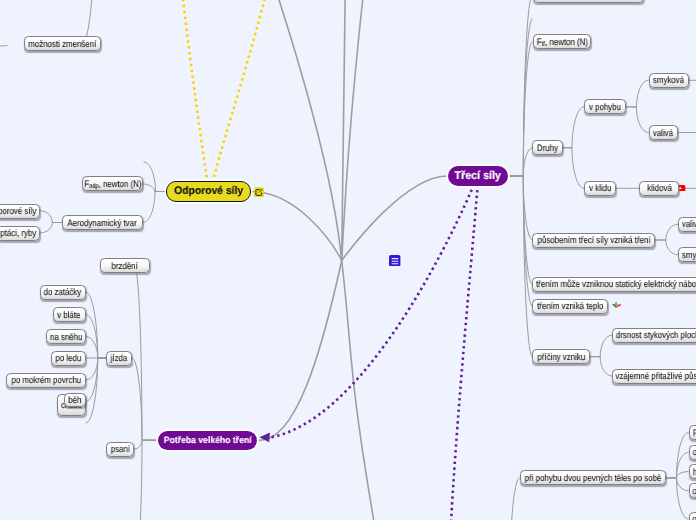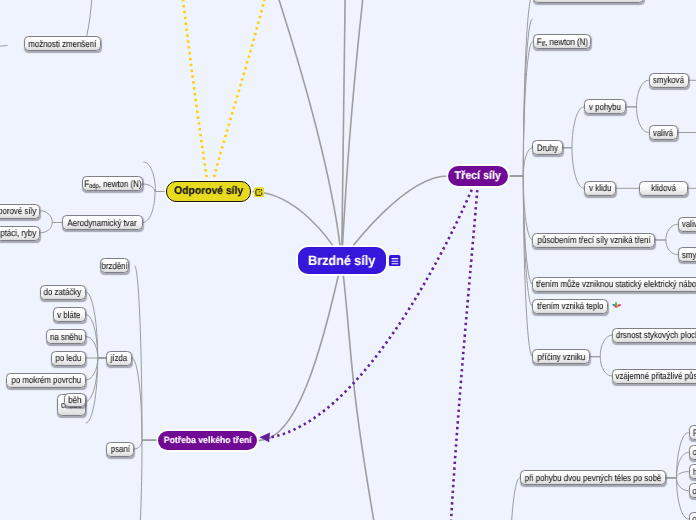--- a/index.html
+++ b/index.html
@@ -92,23 +92,20 @@
 </svg>
 <div class="node plain" style="left:82.3px;top:176.3px;width:60.4px;height:15.0px">
       <span class="lbl"><span>F</span><sub>odp</sub><span>, newton (N)</span></span>
     </div>
 <div class="node plain" style="left:532.7px;top:34.4px;width:58.6px;height:15.0px">
       <span class="lbl"><span>F</span><sub>tř</sub><span>, newton (N)</span></span>
     </div>
 <div class="node topic" style="left:165.5px;top:180.7px;width:85.5px;height:21.3px;font-size:11.0px;background:#e8da1e;border:1.6px solid #141414;color:#141414;box-shadow:0 0 0 1.4px #ffffff;">
       <span class="lbl">Odporové síly</span>
     </div>
-<div class="node topic" style="left:297.6px;top:246.9px;width:88.3px;height:27.2px;font-size:13.4px;background:#3517db;color:#fff;">
-      <span class="lbl">Brzdné síly</span>
-    </div>
 <div class="node topic" style="left:447.8px;top:165.6px;width:60.2px;height:20.6px;font-size:11.4px;background:#700a95;color:#fff;">
       <span class="lbl">Třecí síly</span>
     </div>
 <div class="node topic" style="left:157.8px;top:431.0px;width:99.4px;height:18.5px;font-size:9.2px;background:#700a95;color:#fff;">
       <span class="lbl">Potřeba velkého tření</span>
     </div>
 <span class="icon" style="left:254.0px;top:186.5px"><svg viewBox="0 0 20 20" width="10" height="10.3">
         <rect x="0" y="0" width="20" height="20" rx="3" fill="#e8da1e"></rect>
         <path d="M11.4 4.9 L5.7 4.9 A1.9 1.9 0 0 0 3.8 6.8 L3.8 14.4 A1.9 1.9 0 0 0 5.7 16.3 L13.5 16.3 A1.9 1.9 0 0 0 15.4 14.4 L15.4 10.6" fill="none" stroke="#2a2a05" stroke-width="2.0" stroke-linecap="butt"></path>
         <path d="M10.2 10.4 L13.4 7.2" stroke="#2a2a05" stroke-width="1.9" fill="none" stroke-linecap="butt"></path>
@@ -139,21 +136,21 @@
     </div>
 <div class="node plain" style="left:62.0px;top:215.0px;width:81.0px;height:15.0px">
       <span class="lbl">Aerodynamický tvar</span>
     </div>
 <div class="node plain" style="left:-14.6px;top:203.5px;width:54.9px;height:15.0px">
       <span class="lbl">odporové síly</span>
     </div>
 <div class="node plain" style="left:-3.6px;top:225.5px;width:43.9px;height:15.0px">
       <span class="lbl">ptáci, ryby</span>
     </div>
-<div class="node plain" style="left:99.7px;top:258.3px;width:29px;height:15.0px">
+<div class="node plain" style="left:99.7px;top:258.3px;width:50px;height:15.0px">
       <span class="lbl">brzdění</span>
     </div>
 <div class="node plain" style="left:106.4px;top:350.5px;width:25.5px;height:15.0px">
       <span class="lbl">jízda</span>
     </div>
 <div class="node plain" style="left:106.2px;top:441.6px;width:27.6px;height:15.0px">
       <span class="lbl">psaní</span>
     </div>
 <div class="node plain" style="left:39.5px;top:284.5px;width:46.2px;height:15.0px">
       <span class="lbl">do zatáčky</span>
@@ -187,21 +184,21 @@
     </div>
 <div class="node plain" style="left:648.5px;top:72.8px;width:40.6px;height:15.0px">
       <span class="lbl">smyková</span>
     </div>
 <div class="node plain" style="left:648.5px;top:125.0px;width:29.1px;height:15.0px">
       <span class="lbl">valivá</span>
     </div>
 <div class="node plain" style="left:584.0px;top:180.8px;width:32.0px;height:15.0px">
       <span class="lbl">v klidu</span>
     </div>
-<div class="node plain" style="left:639.2px;top:180.8px;width:49px;height:15.0px">
+<div class="node plain" style="left:639.2px;top:180.8px;width:40px;height:15.0px">
       <span class="lbl">klidová</span>
     </div>
 <div class="node plain" style="left:532.4px;top:232.5px;width:122.8px;height:15.0px">
       <span class="lbl">působením třecí síly vzniká tření</span>
     </div>
 <div class="node plain" style="left:677.7px;top:216.8px;width:28.2px;height:15.0px">
       <span class="lbl">valivé</span>
     </div>
 <div class="node plain" style="left:677.7px;top:247.2px;width:39.1px;height:15.0px">
       <span class="lbl">smykové</span>

